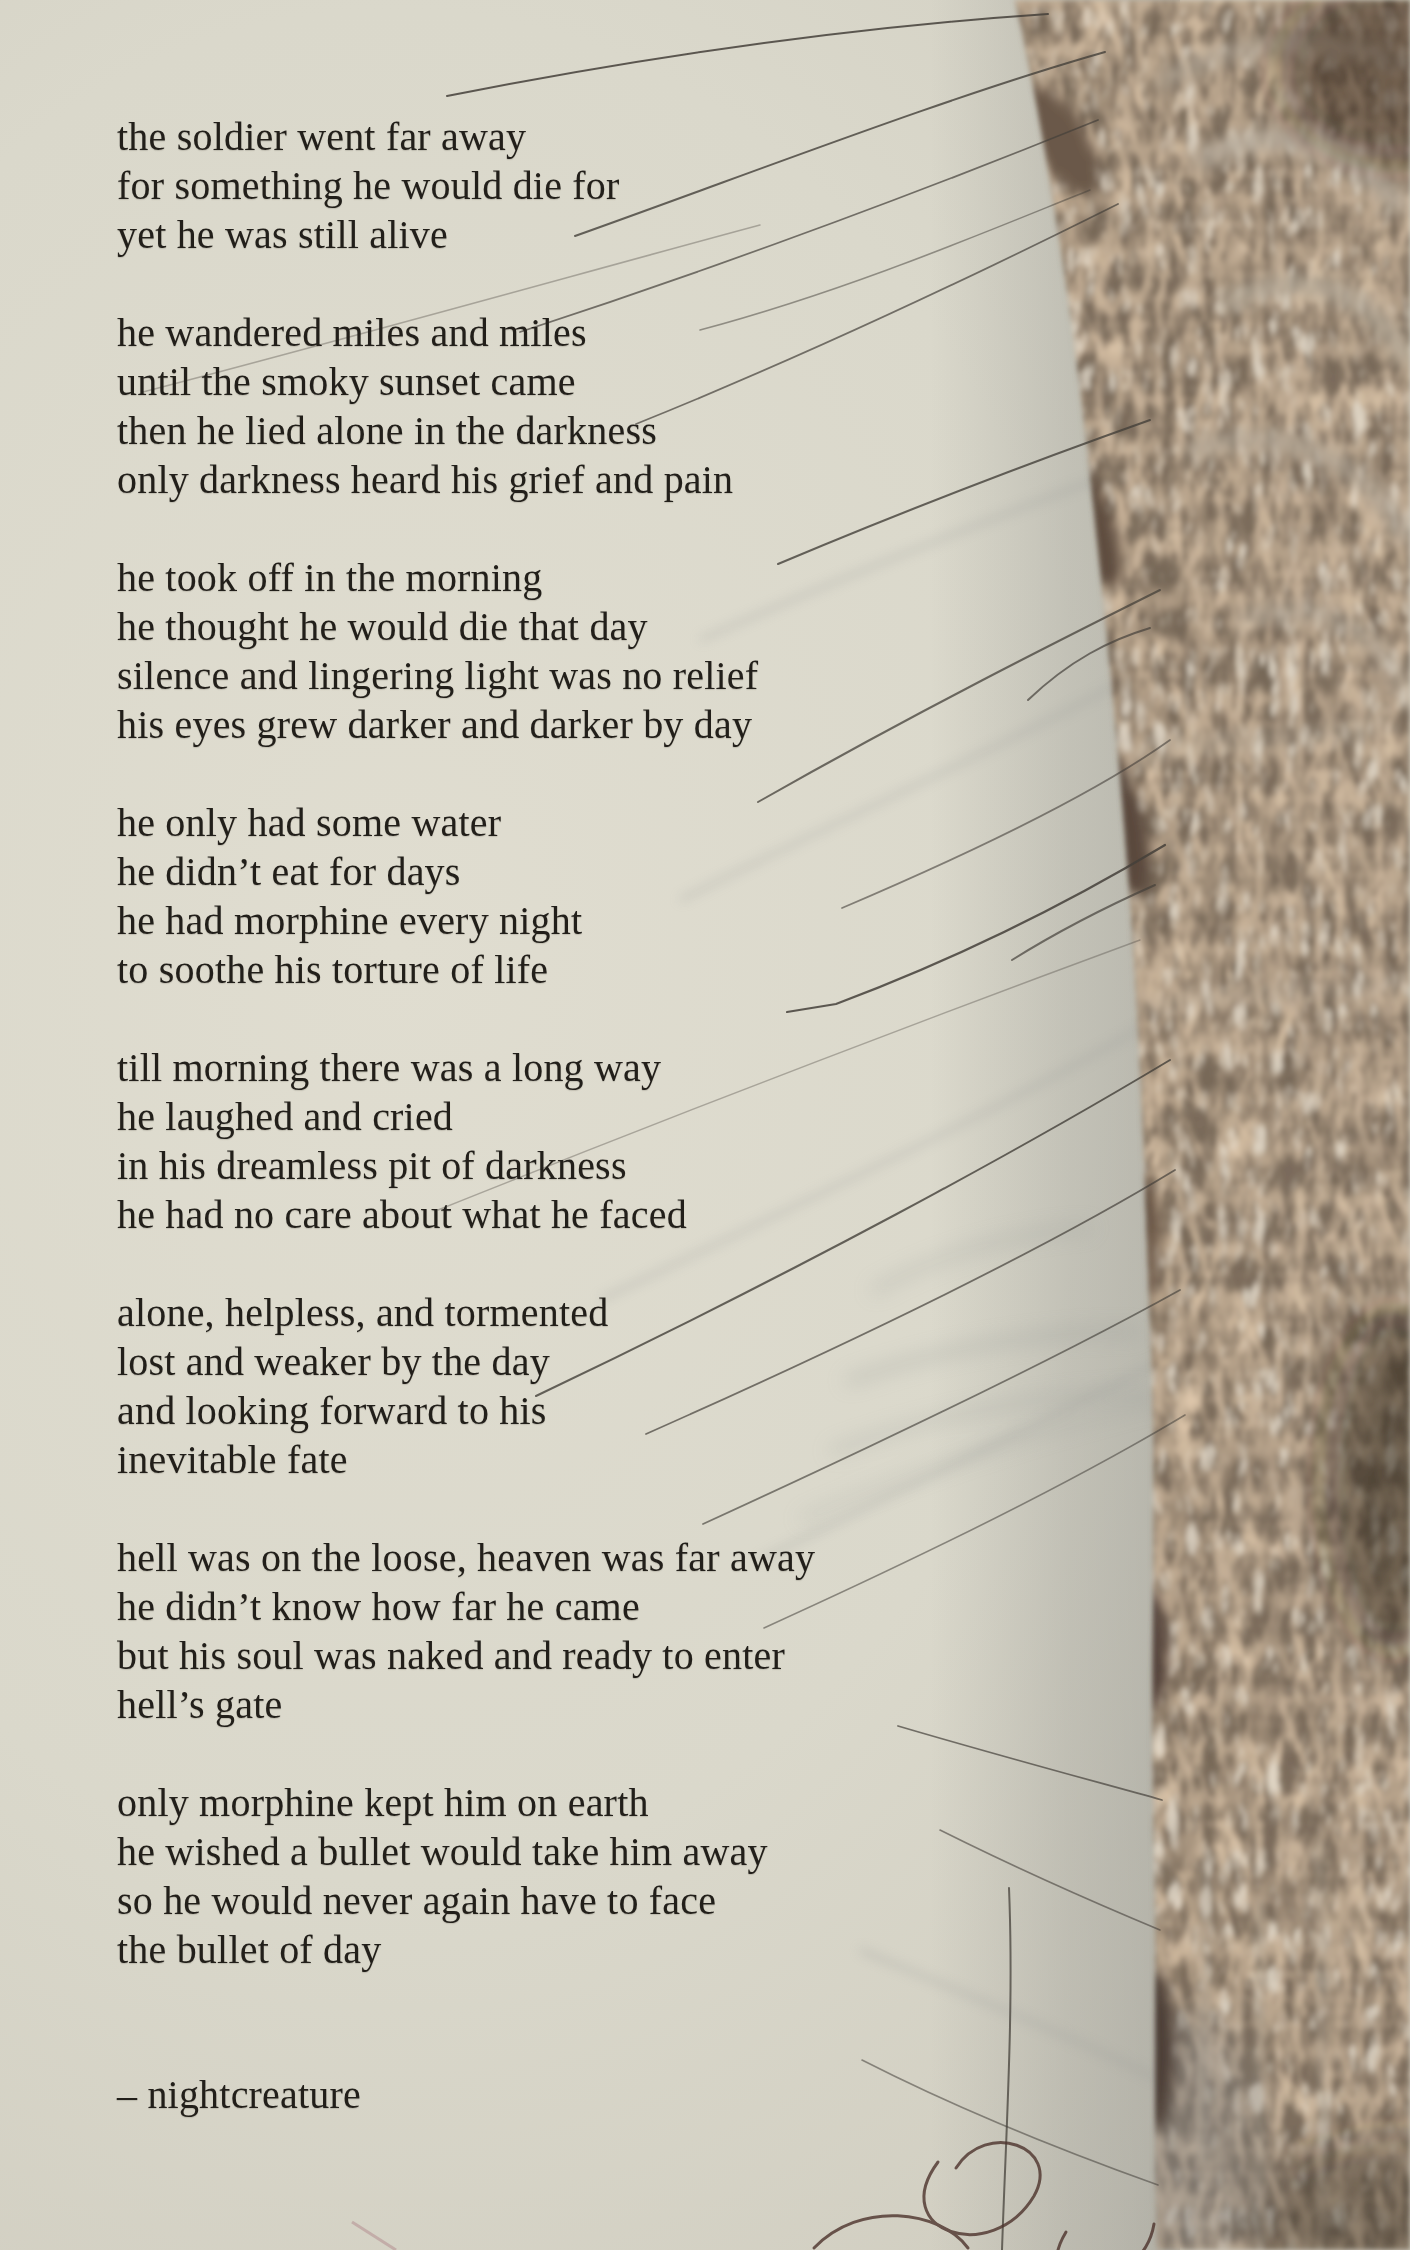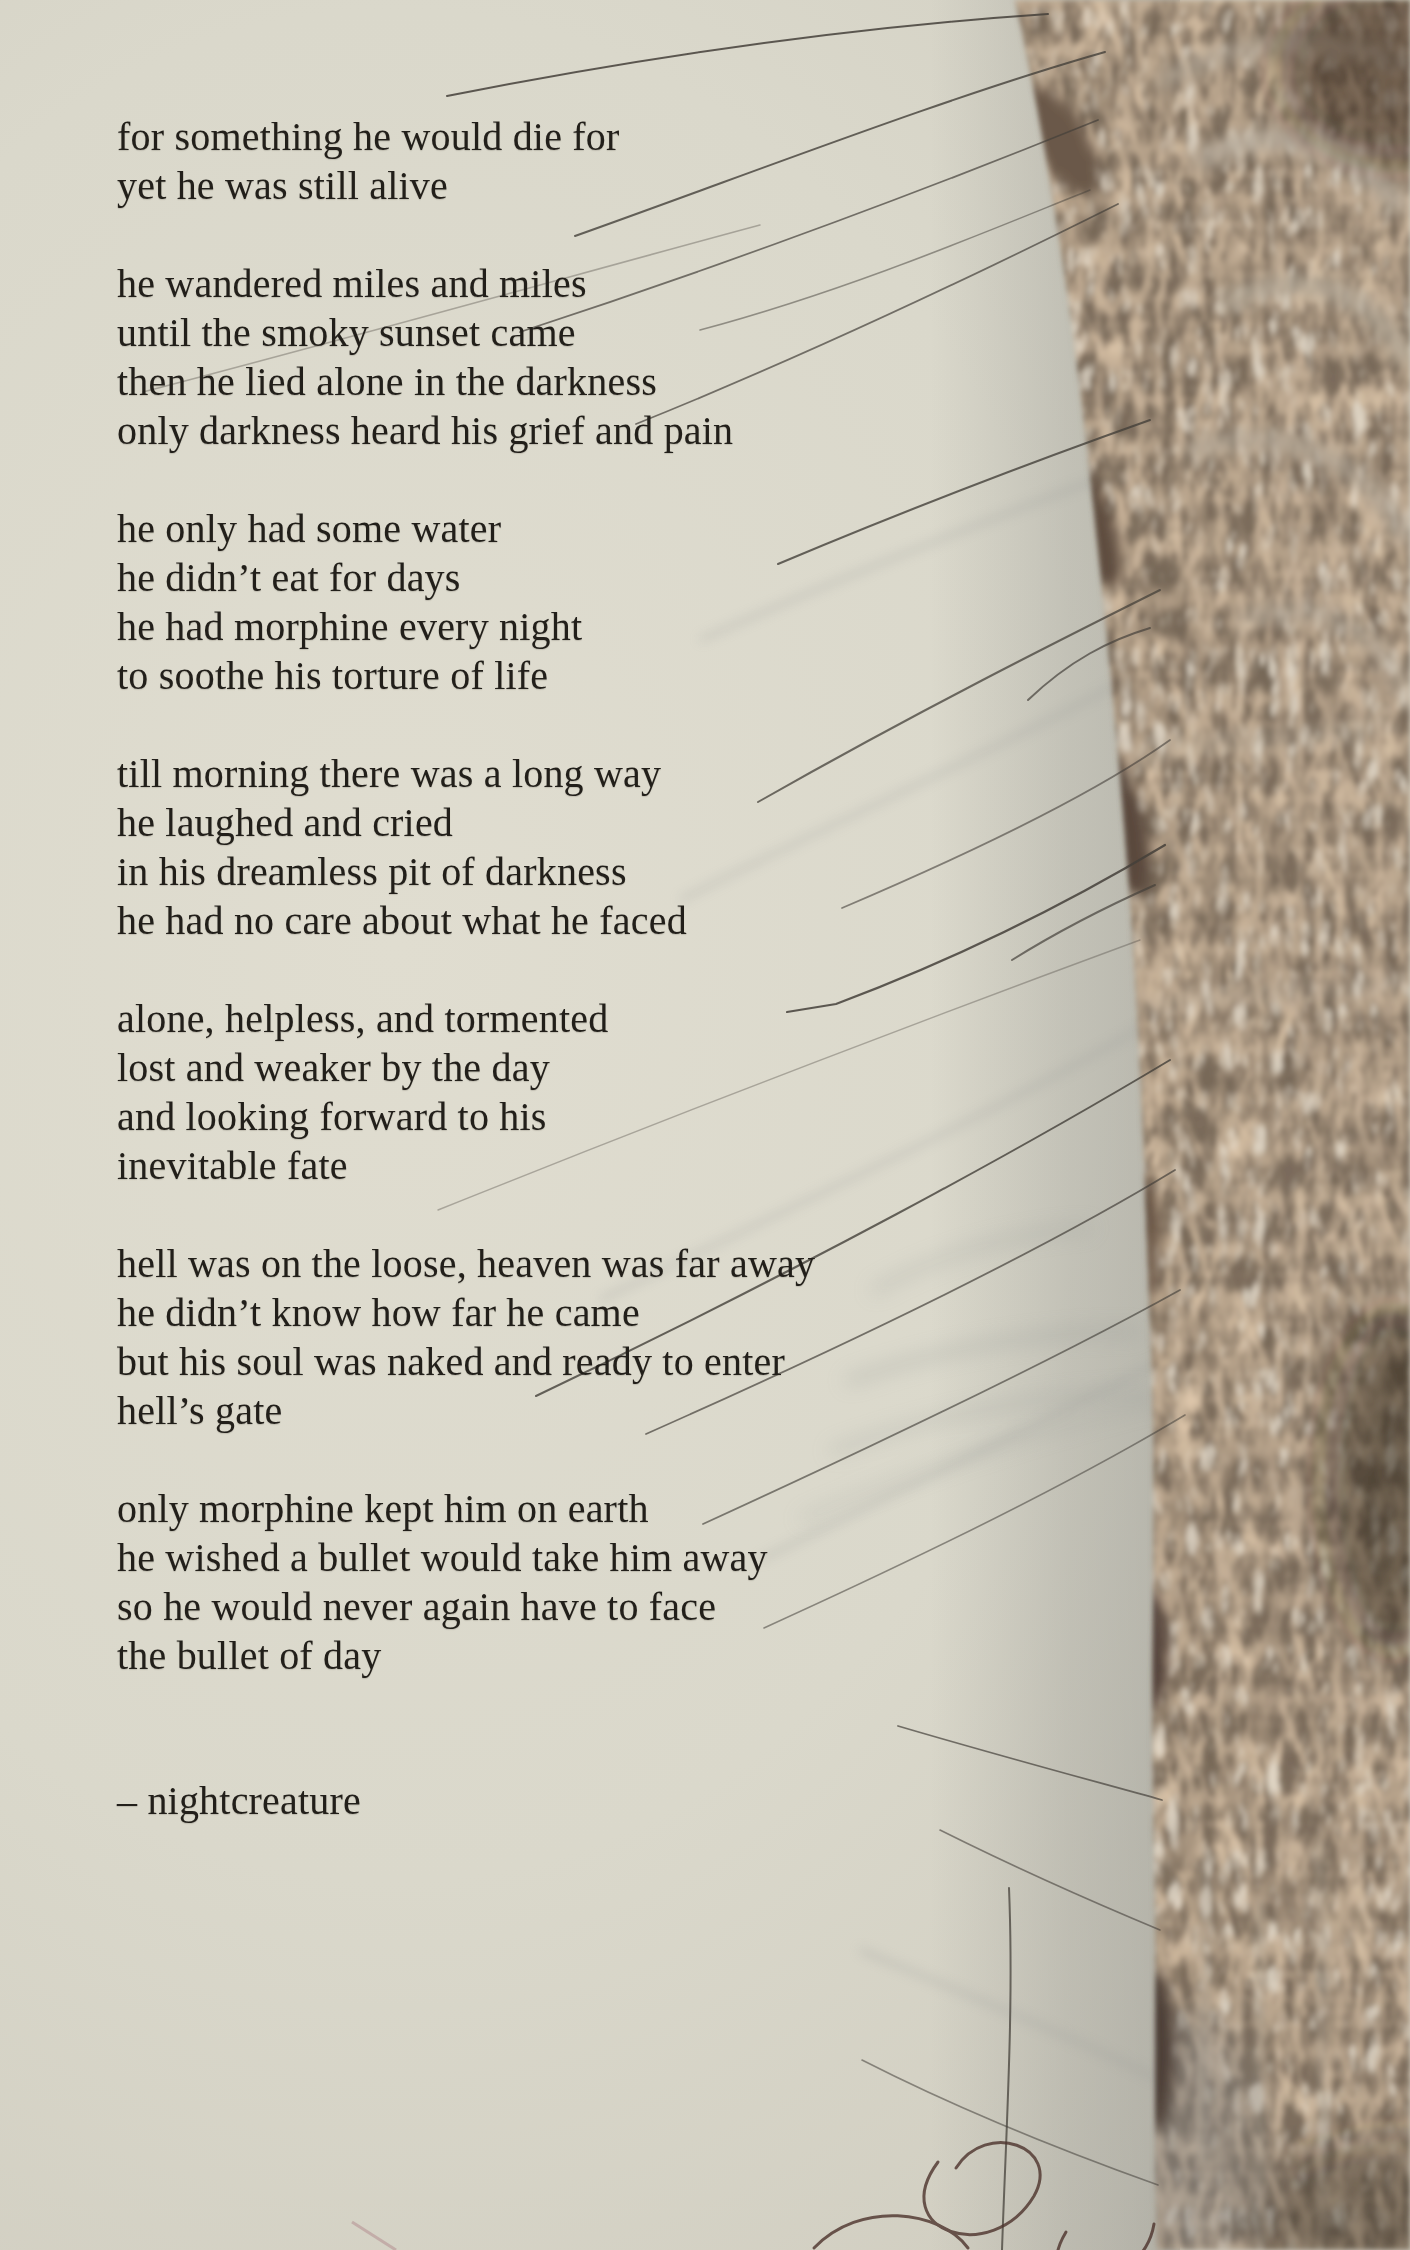--- a/index.html
+++ b/index.html
@@ -172,30 +172,37 @@
       <path d="M1066,2232 C1024,2302 1142,2296 1154,2224"></path>
       <path d="M814,2248 C860,2200 940,2210 968,2248"></path>
     </g>
 
     <path d="M352,2222 L396,2250" stroke="#a8767d" stroke-width="3" opacity="0.4" fill="none"></path>
   </svg>
 
   <main class="poem">
     <section>
         <div class="stanza">
+          <div class="line">the soldier went far away</div>
           <div class="line">for something he would die for</div>
           <div class="line">yet he was still alive</div>
         </div>
         <div class="stanza">
           <div class="line">he wandered miles and miles</div>
           <div class="line">until the smoky sunset came</div>
           <div class="line">then he lied alone in the darkness</div>
           <div class="line">only darkness heard his grief and pain</div>
         </div>
         <div class="stanza">
+          <div class="line">he took off in the morning</div>
+          <div class="line">he thought he would die that day</div>
+          <div class="line">silence and lingering light was no relief</div>
+          <div class="line">his eyes grew darker and darker by day</div>
+        </div>
+        <div class="stanza">
           <div class="line">he only had some water</div>
           <div class="line">he didn’t eat for days</div>
           <div class="line">he had morphine every night</div>
           <div class="line">to soothe his torture of life</div>
         </div>
         <div class="stanza">
           <div class="line">till morning there was a long way</div>
           <div class="line">he laughed and cried</div>
           <div class="line">in his dreamless pit of darkness</div>
           <div class="line">he had no care about what he faced</div>

